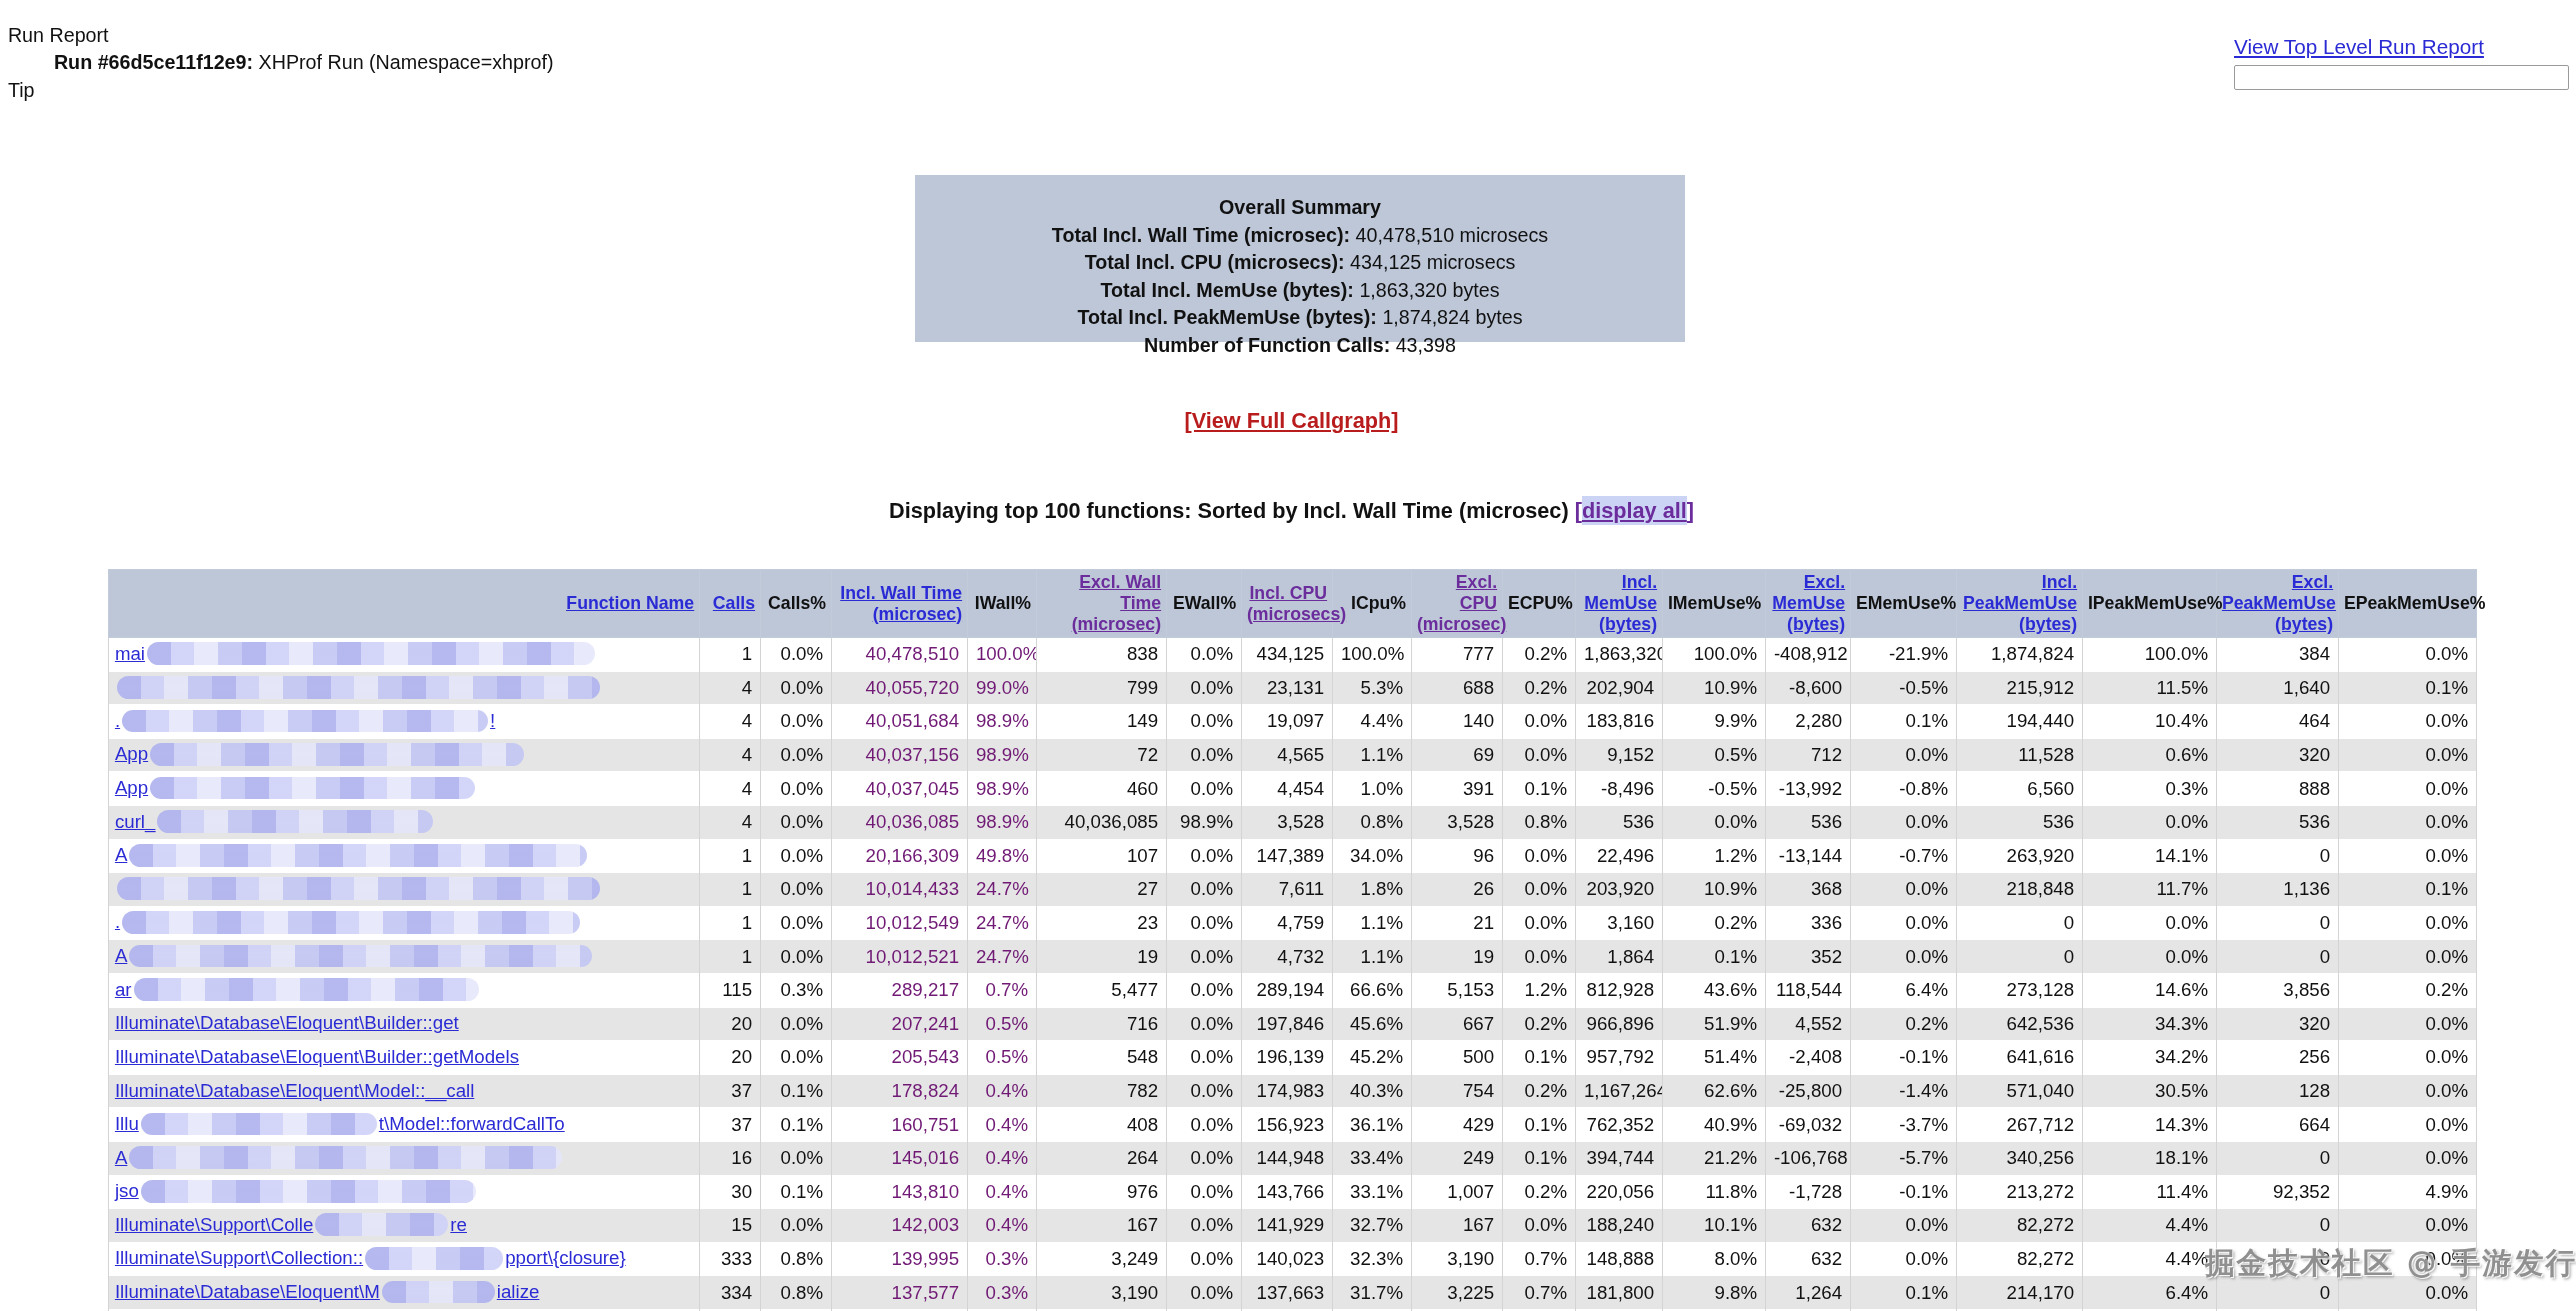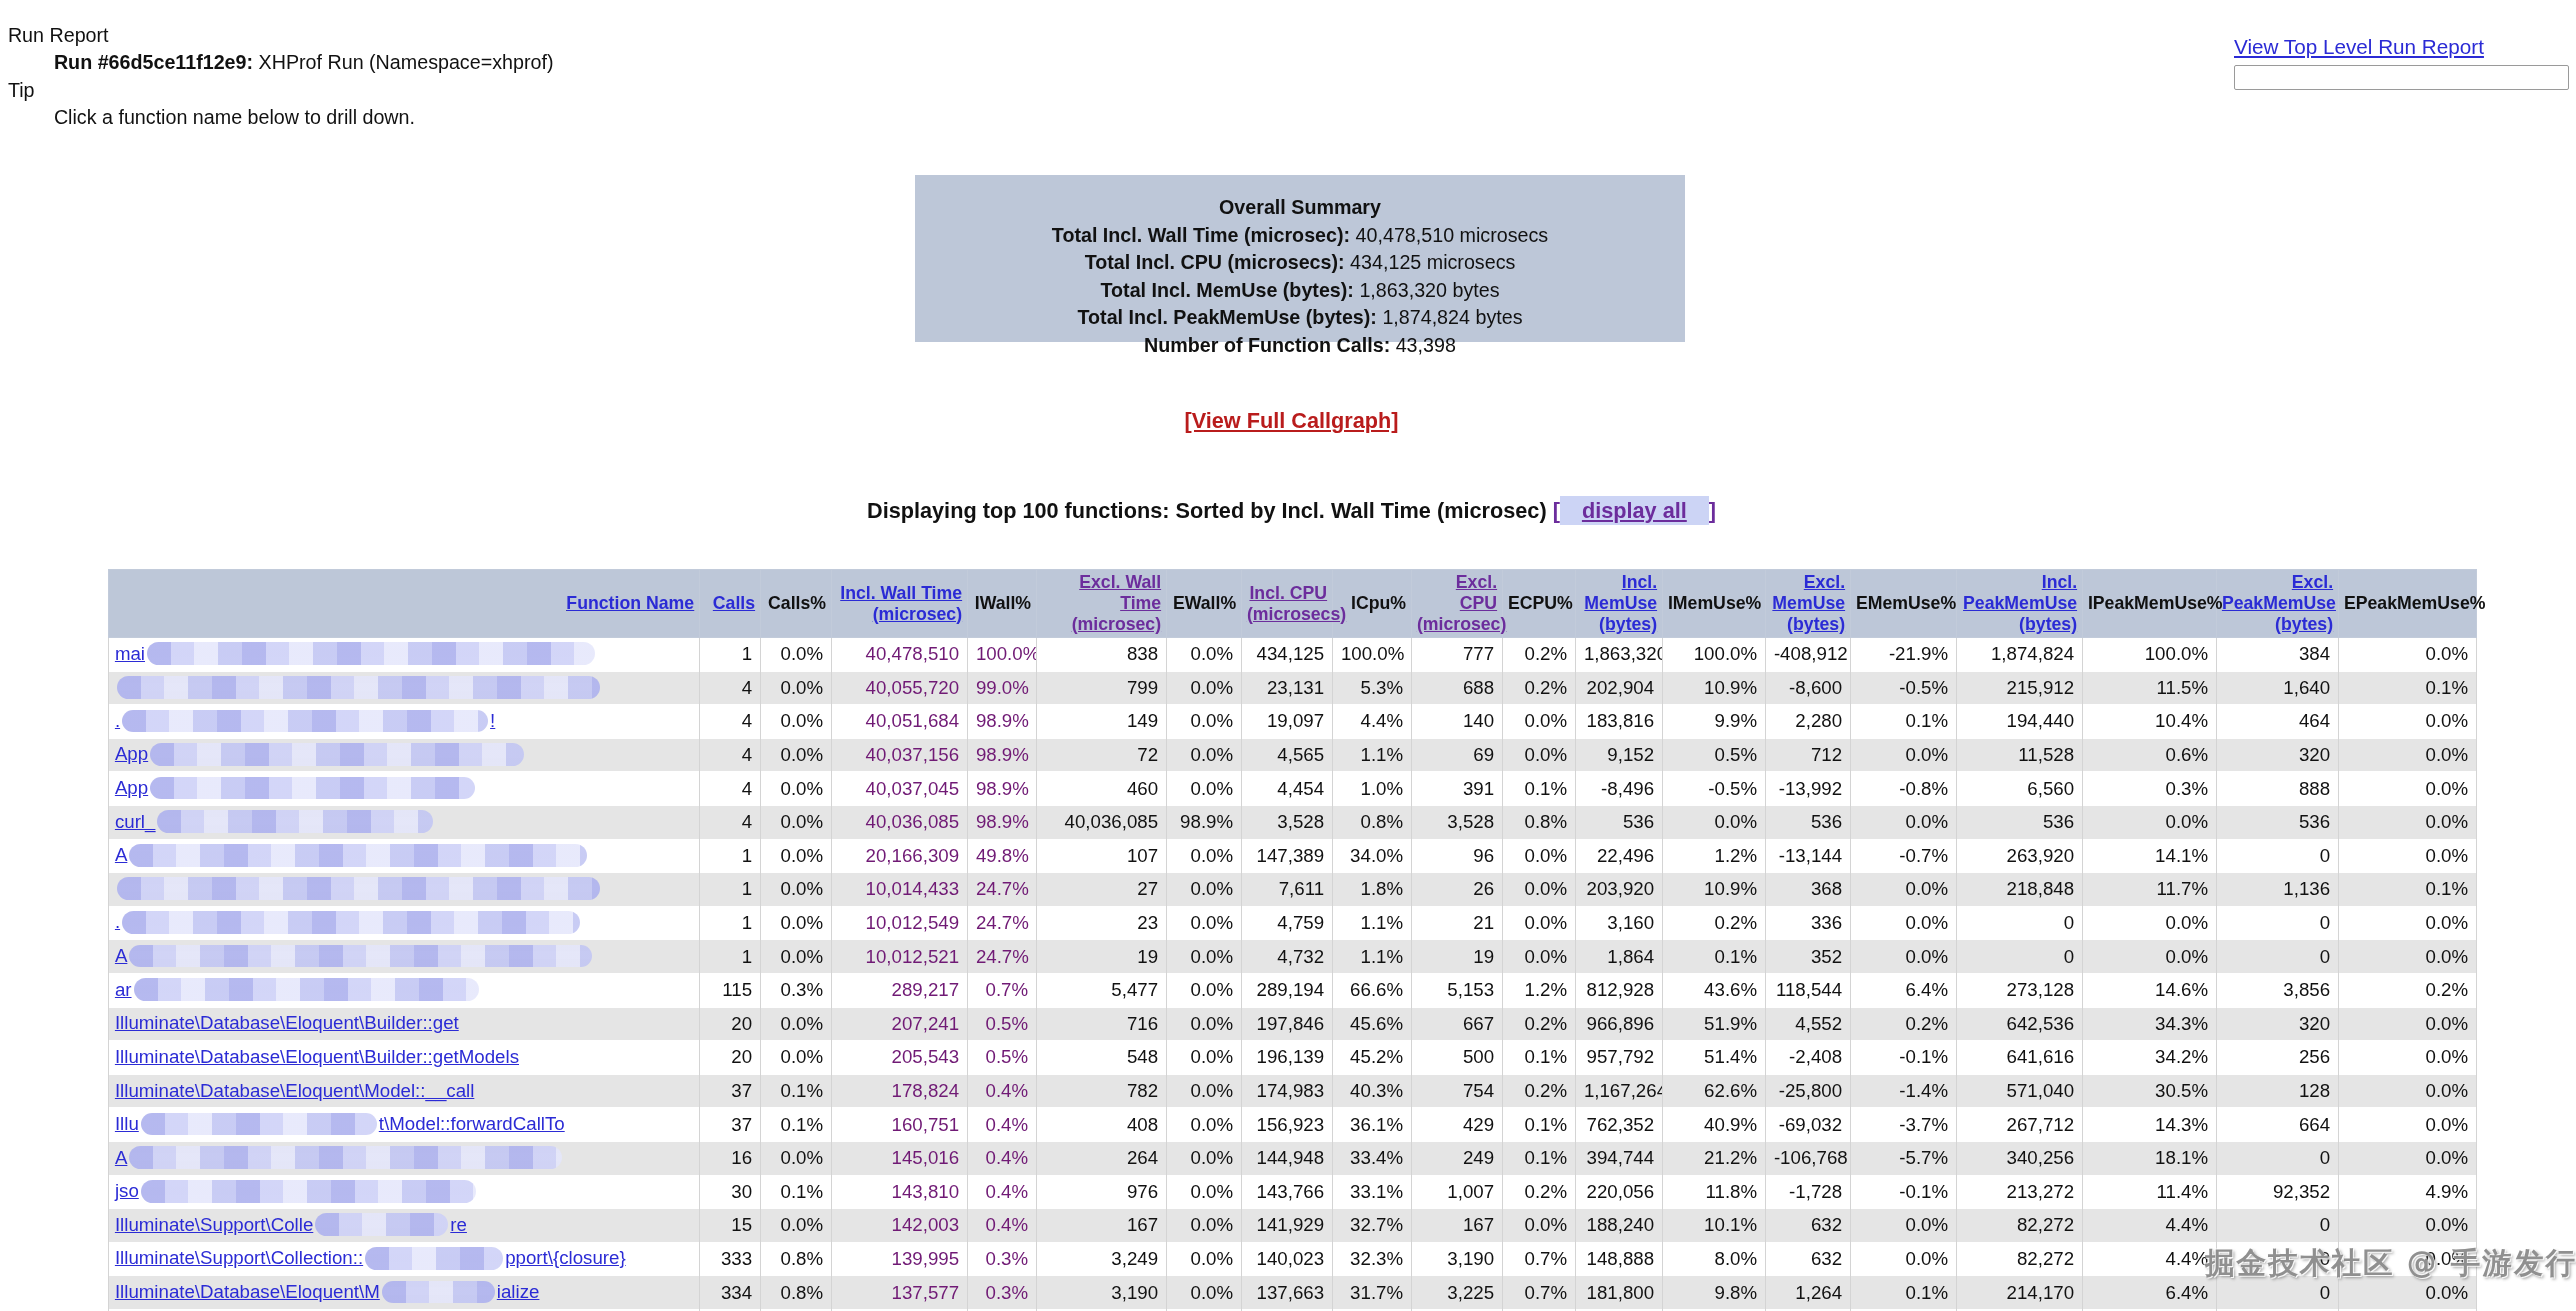--- a/index.html
+++ b/index.html
@@ -33,21 +33,21 @@
   }
 
   
   .centerline{position:absolute;left:108px;width:2367px;text-align:center;}
   .callgraph{top:408px;font-size:21.7px;}
   .callgraph a{color:#b91c1c;font-weight:bold;text-decoration:underline;}
   .displayline{top:498px;font-size:21.7px;font-weight:bold;color:#111;}
   .displayline .plink{color:#6c2d9c;}
   .displayline a.hl{
     color:#6c2d9c;text-decoration:underline;
-    background:#ccd4f5;padding:2px 22px;
+    background:#ccd4f5;padding:2px 0;
   }
 
   
   table.report{
     position:absolute;left:108px;top:569px;width:2367px;
     border-collapse:collapse;table-layout:fixed;font-size:18.7px;
     border:1px solid #c9c9c9;
   }
   table.report th{
     background:#bdc7d8;font-weight:bold;font-size:17.7px;line-height:20.7px;
@@ -98,21 +98,20 @@
     font-family:"DejaVu Sans","Liberation Sans",sans-serif;
   }
 </style>
 </head>
 <body>
 
 <div class="hdr-left">
   <div>Run Report</div>
   <div class="indent"><span class="b">Run #66d5ce11f12e9:</span><span> XHProf Run (Namespace=xhprof)</span></div>
   <div>Tip</div>
-  <div class="indent">Click a function name below to drill down.</div>
 </div>
 
 <div class="hdr-right">
   <a>View Top Level Run Report</a>
   <input class="searchbox" type="text" value="" style="">
 </div>
 
 <div class="summary">
   <div class="b">Overall Summary</div>
   <div id="summary-rows">

